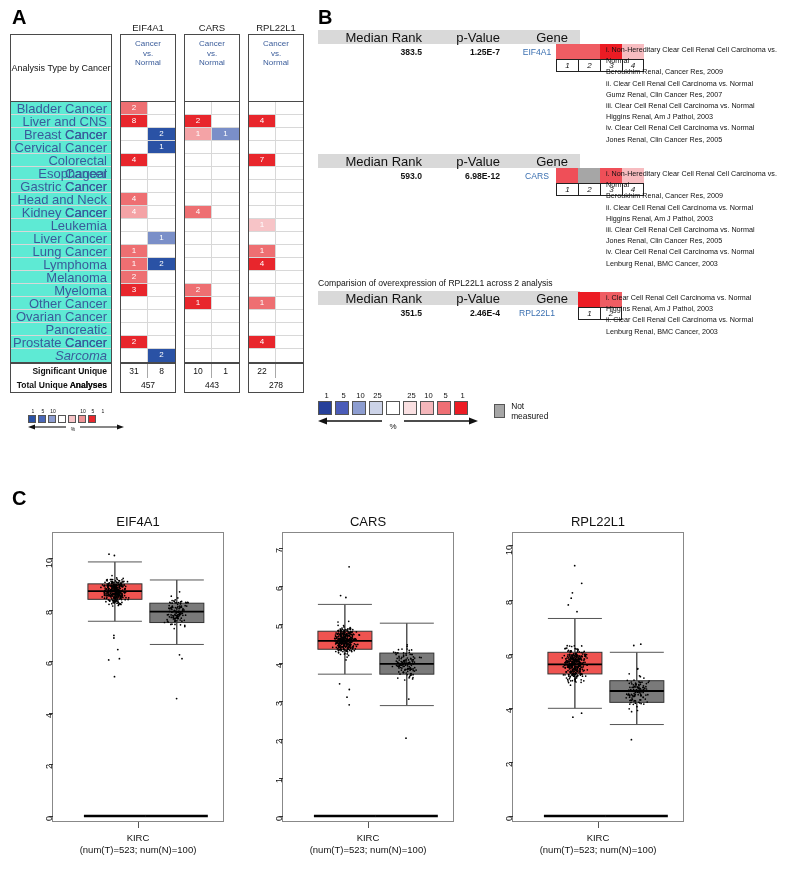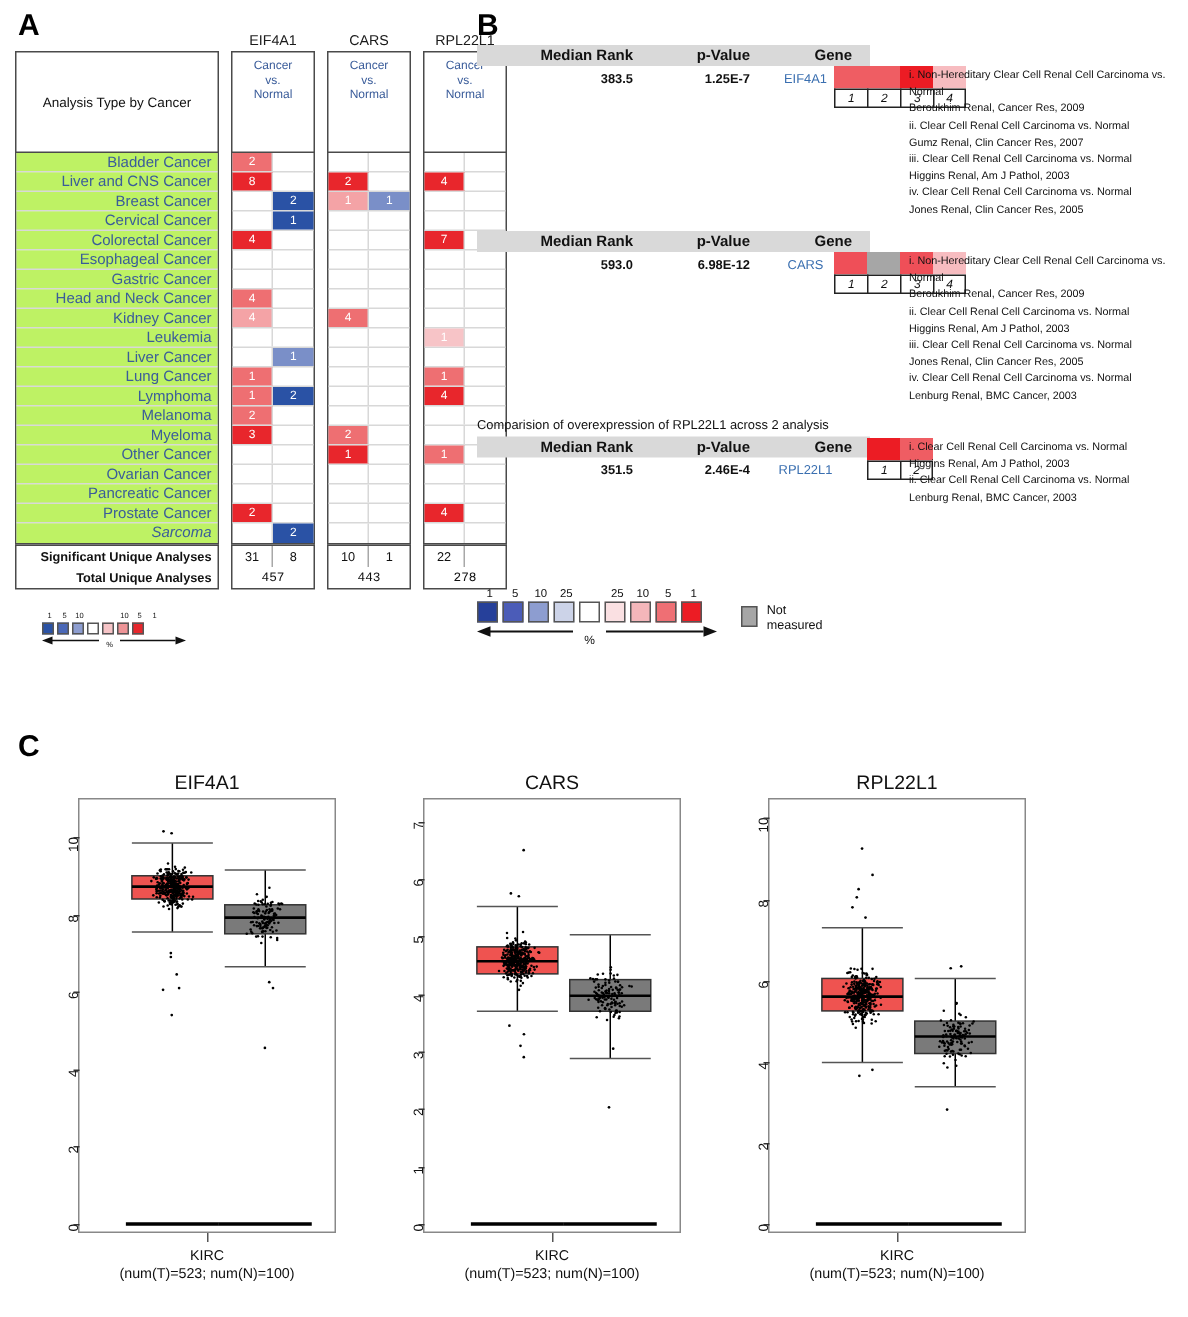--- a/index.html
+++ b/index.html
@@ -4,43 +4,43 @@
 <style>
   html,body{margin:0;padding:0;background:#ffffff;}
   body{width:792px;height:878px;position:relative;
        font-family:"Liberation Sans","DejaVu Sans",sans-serif;
        color:#000;-webkit-font-smoothing:antialiased;}
   .panel-letter{position:absolute;font-size:20px;font-weight:bold;font-family:"Liberation Sans",sans-serif;}
 
   
   #panelA{position:absolute;left:10px;top:22px;}
   .onco-wrap{display:flex;align-items:flex-start;}
-  .onco-labelcol{width:136px;}
+  .onco-labelcol{width:102px;}
   .onco-gene-block{margin-left:8px;}
   .gene-title{text-align:center;font-size:9.5px;color:#1a1a1a;height:12px;line-height:12px;}
   .hdrbox{border:1.6px solid #4a4a4a;background:#fff;height:68px;width:56px;box-sizing:border-box;
           display:flex;align-items:flex-start;justify-content:center;padding-top:4px;}
   .hdrbox .cvn{font-size:8px;line-height:9.5px;color:#3a5c9a;text-align:center;}
   .labelhdr{border:1.6px solid #4a4a4a;height:68px;box-sizing:border-box;display:flex;
             align-items:center;justify-content:center;font-size:9px;color:#111;}
   .gridbox{border:1.6px solid #4a4a4a;border-top:none;box-sizing:border-box;width:56px;}
   .labelgrid{border:1.6px solid #4a4a4a;border-top:none;box-sizing:border-box;}
-  .rowlab{height:13px;line-height:13px;text-align:right;padding-right:4px;font-size:10px;
-          color:#3a5c9a;border-bottom:0.8px solid #d8d8d8;box-sizing:border-box;background:#bef264;}
+  .rowlab{height:13px;line-height:13px;text-align:right;padding-right:4px;font-size:13px;
+          color:#3a5c9a;border-bottom:0.8px solid #d8d8d8;box-sizing:border-box;background:#5eead4;}
   .rowlab:last-child{border-bottom:none;font-style:italic;}
   .cellrow{display:flex;height:13px;box-sizing:border-box;border-bottom:0.8px solid #d8d8d8;}
   .cellrow:last-child{border-bottom:none;}
   .cell{width:50%;box-sizing:border-box;border-right:0.8px solid #d8d8d8;
         font-size:8px;line-height:12.2px;text-align:center;color:#fff;}
   .cell:last-child{border-right:none;}
   .sumrow{display:flex;height:14px;box-sizing:border-box;}
   .sumcell{width:50%;box-sizing:border-box;border-right:0.8px solid #a8a8a8;
            font-size:8.5px;line-height:14px;text-align:center;color:#111;}
   .sumcell:last-child{border-right:none;}
-  .sumcell.full{width:100%;border-right:none;font-family:Liberation Mono, monospace;}
+  .sumcell.full{width:100%;border-right:none;}
   .sumlab{height:14px;line-height:14px;text-align:right;padding-right:4px;font-size:8.5px;
           font-weight:bold;color:#111;box-sizing:border-box;}
   .sumbox{border:1.6px solid #4a4a4a;border-top:none;box-sizing:border-box;width:56px;}
   .sumbox.top{border-top:1.6px solid #4a4a4a;}
   .sumlabbox{border:1.6px solid #4a4a4a;border-top:none;box-sizing:border-box;}
   .sumlabbox.top{border-top:1.6px solid #4a4a4a;}
 
   
   #miniLegend{position:absolute;left:28px;top:408px;}
   .ml-nums{display:flex;font-size:5px;color:#111;height:7px;line-height:7px;}
@@ -49,21 +49,21 @@
   .ml-sw i{width:8px;height:8px;margin-right:2px;display:block;border:0.7px solid #555;box-sizing:border-box;}
   .ml-arrow{position:relative;height:8px;width:96px;}
   .ml-arrow svg{position:absolute;left:0;top:0;}
 
   
   #panelB{position:absolute;left:318px;top:30px;width:470px;}
   .bsec{position:relative;margin-bottom:12px;}
   .bcap{font-size:8.6px;color:#111;margin-bottom:3px;}
   .btable{width:262px;}
   .bhdr{display:flex;background:#d9d9d9;height:14px;align-items:center;}
-  .bhdr div{font-size:10px;font-weight:bold;color:#111;text-align:right;}
+  .bhdr div{font-size:13px;font-weight:normal;color:#111;text-align:right;}
   .bh-rank{width:104px;text-align:right;padding-right:6px;}
   .bh-p{width:72px;text-align:right;padding-right:6px;}
   .bh-gene{width:62px;text-align:center;}
   .bh-pad{flex:1;}
   .brow{display:flex;height:15px;align-items:center;}
   .brow div{font-size:8.6px;}
   .bv-rank{width:104px;text-align:right;padding-right:6px;font-weight:bold;color:#111;}
   .bv-p{width:72px;text-align:right;padding-right:6px;font-weight:bold;color:#111;}
   .bv-gene{width:62px;text-align:center;color:#3a6fb0;}
   .bstrip{position:absolute;display:flex;}

